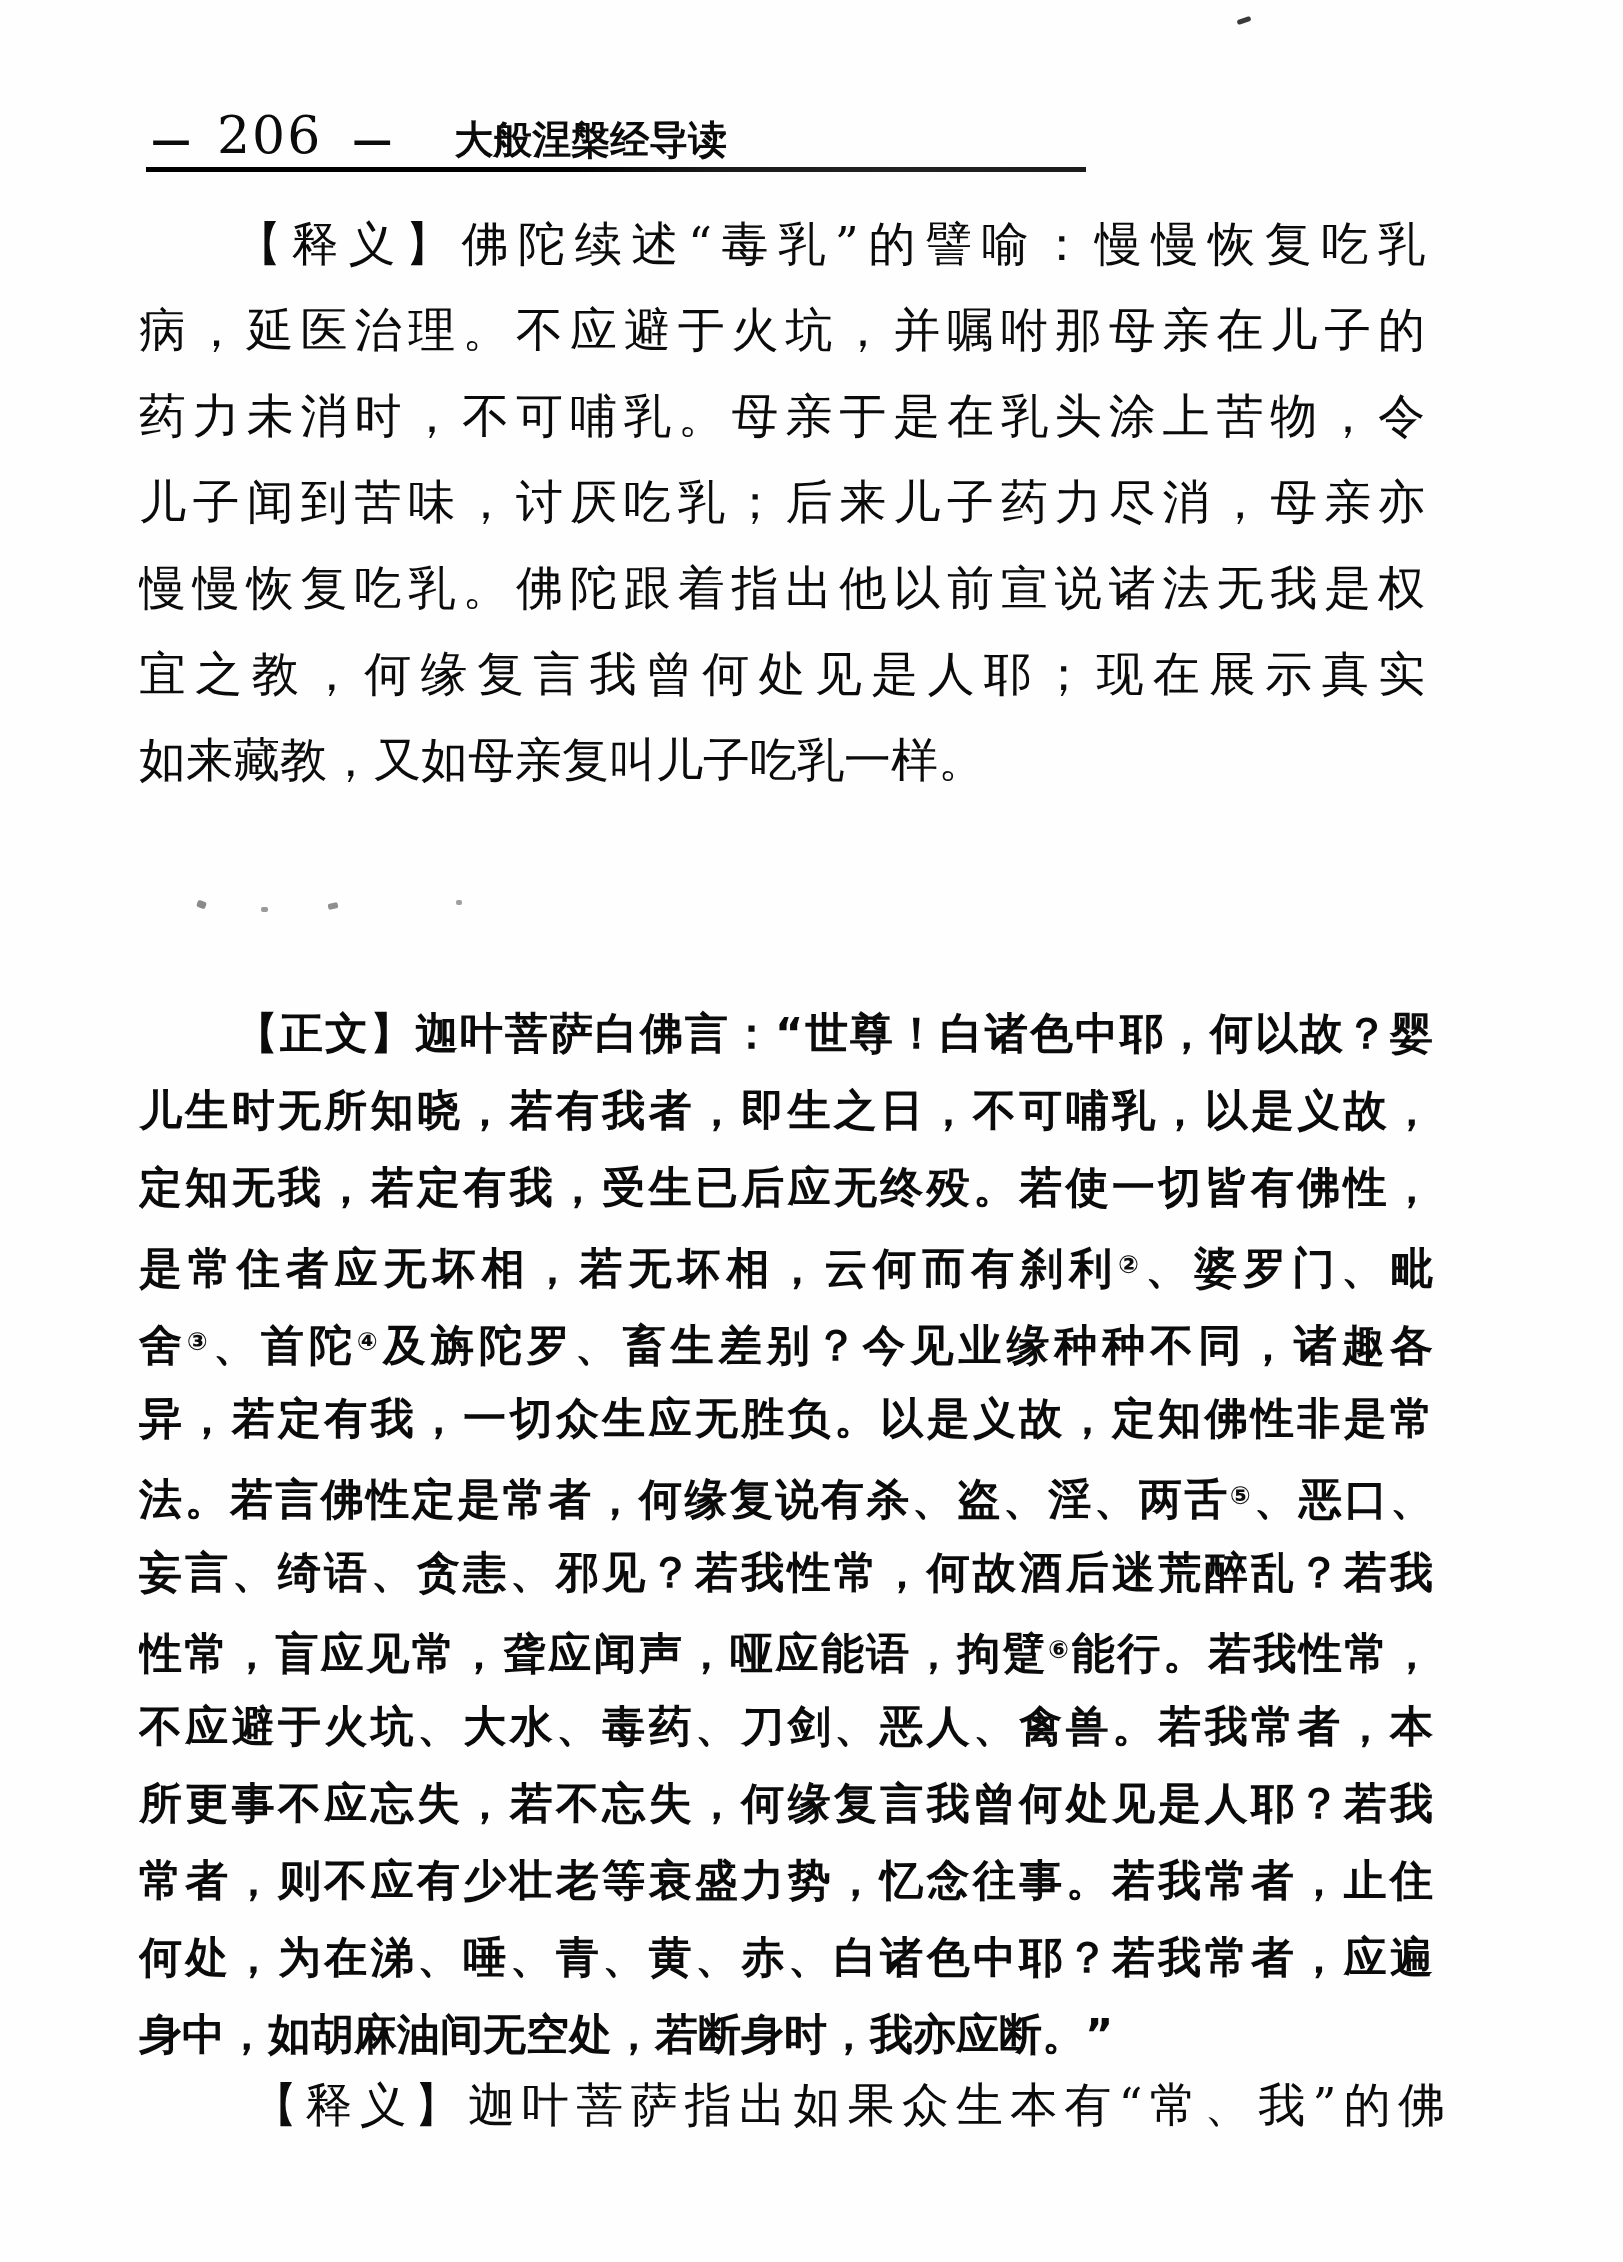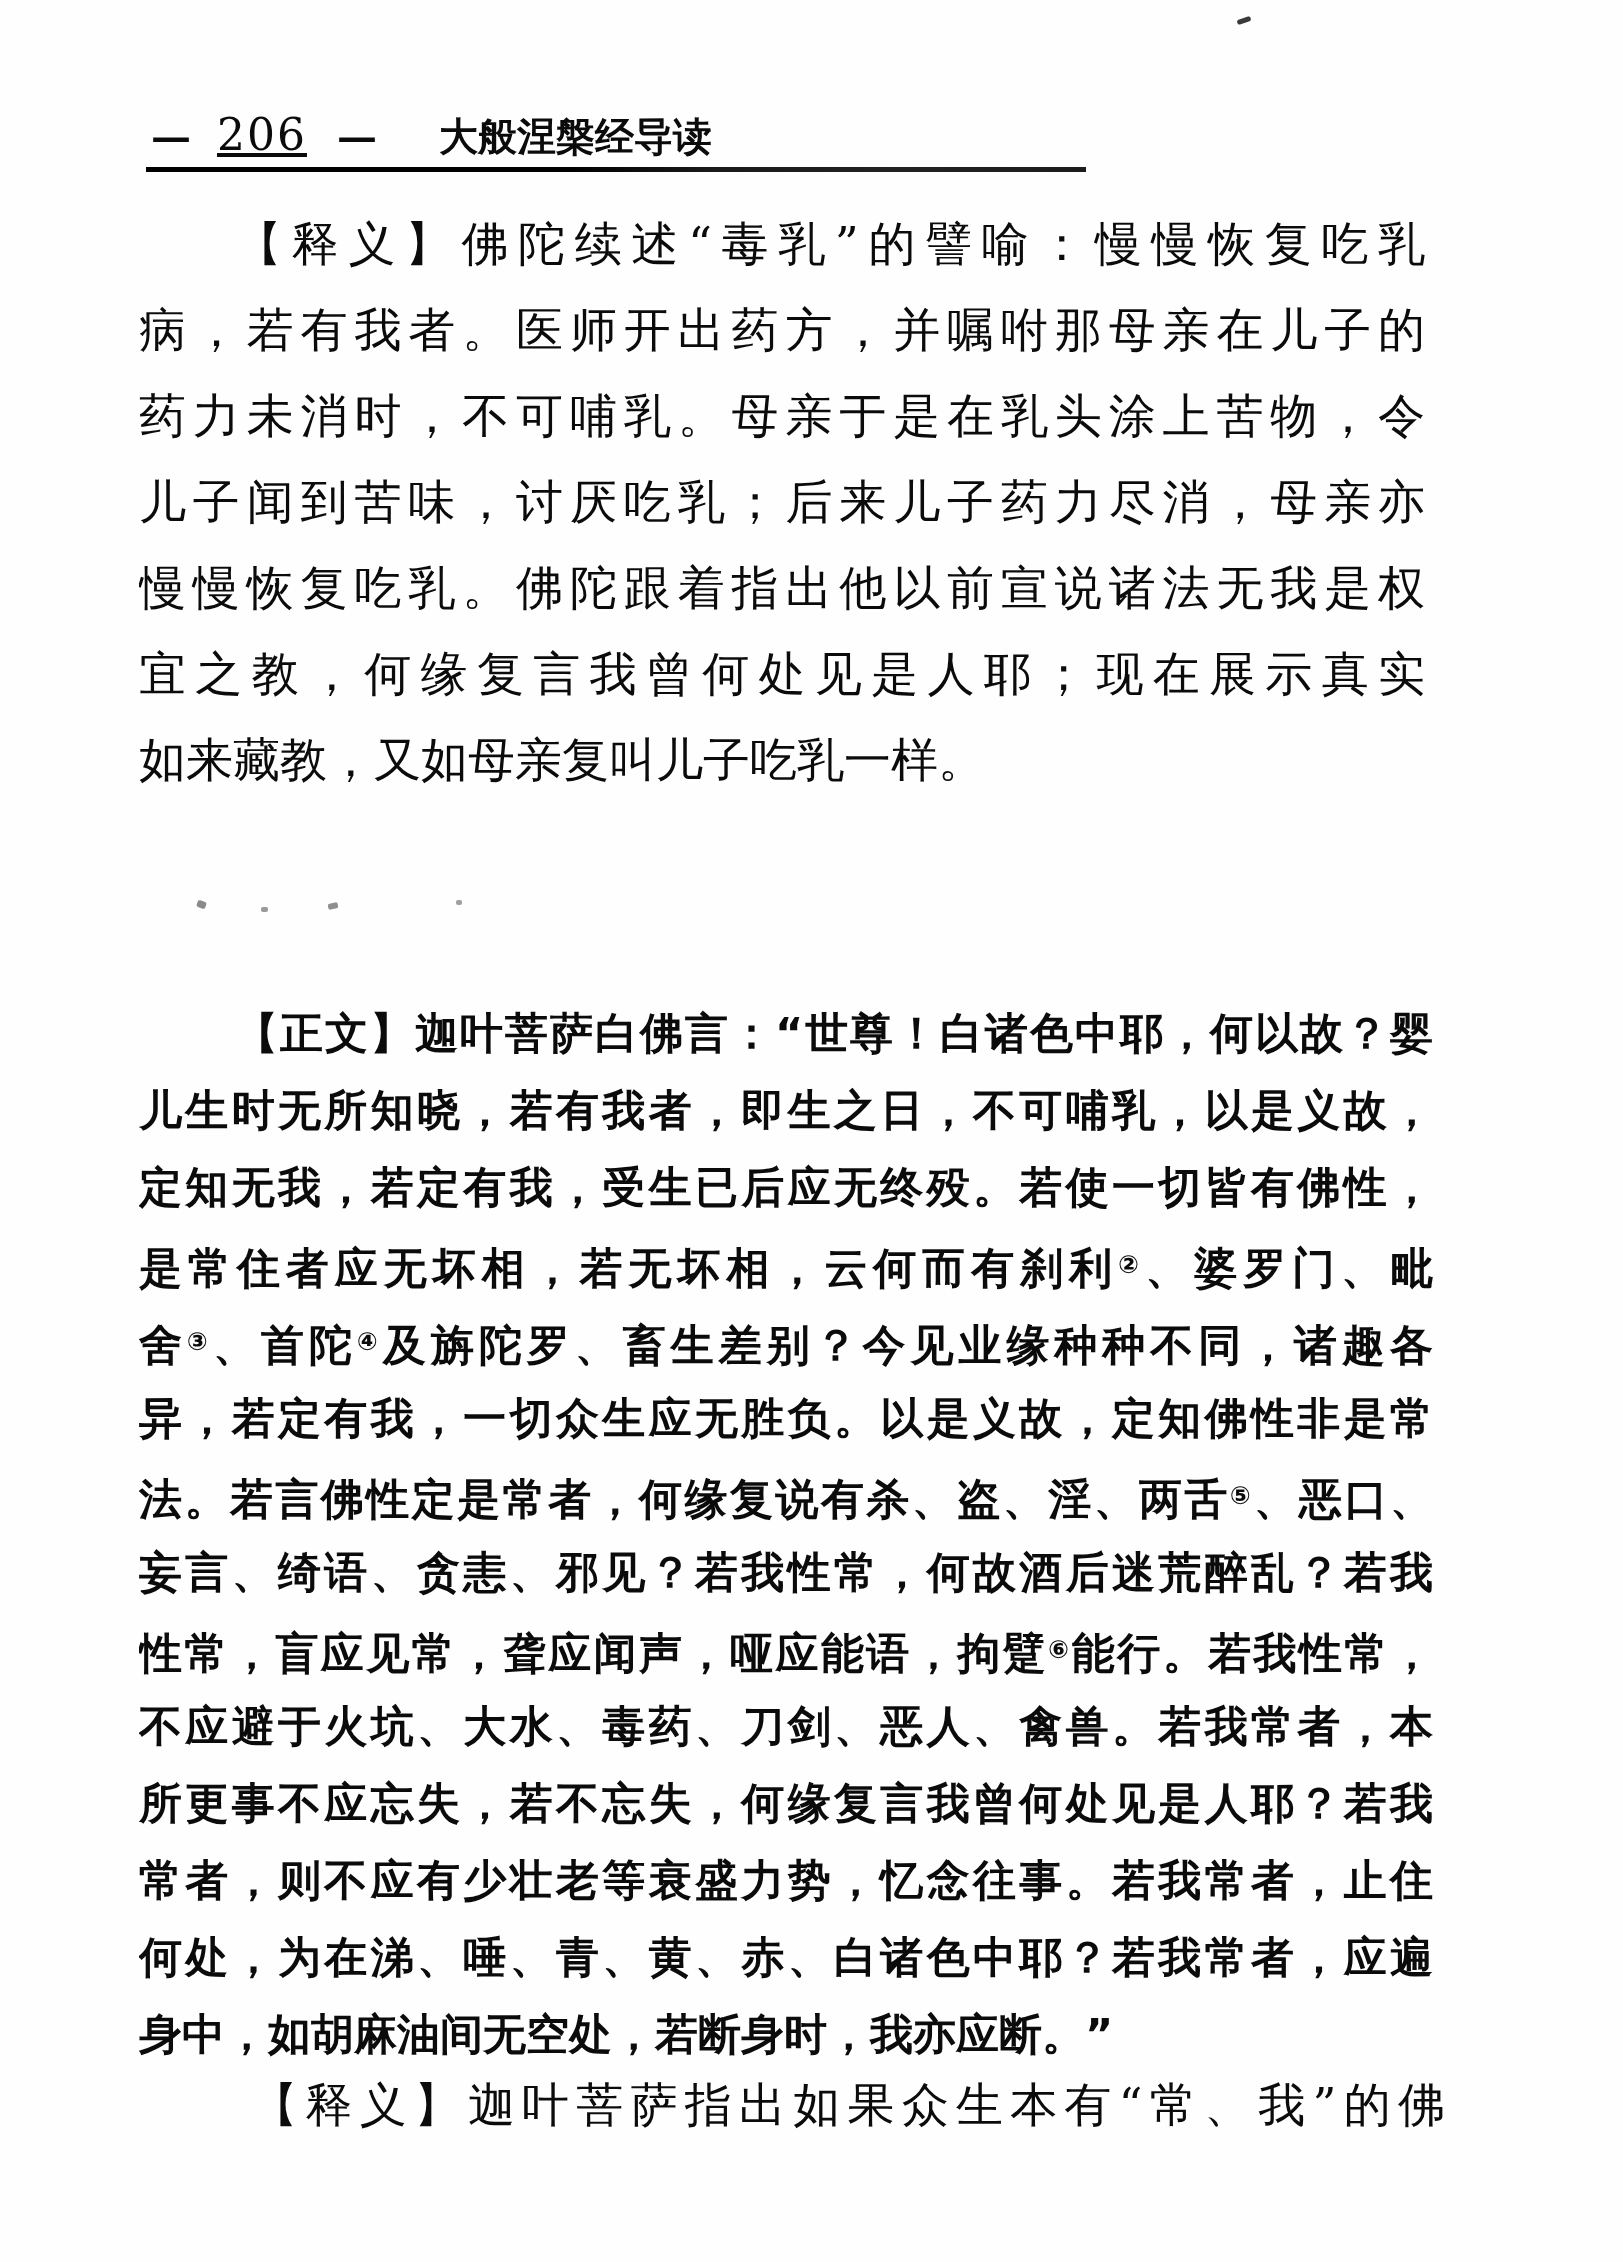--- a/index.html
+++ b/index.html
@@ -31,24 +31,23 @@
     white-space: nowrap;
   }
   .header .dash {
     font-size: 40px;
     font-weight: bold;
     line-height: 48px;
   }
   .header .dash.d1 { margin-right: 26px; }
   .header .dash.d2 { margin-left: 30px; }
   .header .page-num {
-    font-size: 44px;
+    font-size: 52px;
     line-height: 48px;
     letter-spacing: 2px;
-    text-decoration: underline;
   }
   .header .book-title {
     margin-left: 62px;
     font-size: 39px;
     line-height: 48px;
     font-weight: bold;
     letter-spacing: 0px;
     font-family: Liberation Serif, serif;
   }
   .header-rule {
@@ -124,21 +123,21 @@
   <div class="header">
     <span class="dash d1">—</span>
     <span class="page-num">206</span>
     <span class="dash d2">—</span>
     <span class="book-title">大般涅槃经导读</span>
   </div>
   <div class="header-rule"></div>
 
   <div class="para p1 commentary">
     <div class="line indent2">【释义】佛陀续述“毒乳”的譬喻：慢慢恢复吃乳</div>
-    <div class="line">病，若有我者。医师开出药方，并嘱咐那母亲在儿子的</div>
+    <div class="line">病，延医治理。不应避于火坑，并嘱咐那母亲在儿子的</div>
     <div class="line">药力未消时，不可哺乳。母亲于是在乳头涂上苦物，令</div>
     <div class="line">儿子闻到苦味，讨厌吃乳；后来儿子药力尽消，母亲亦</div>
     <div class="line">慢慢恢复吃乳。佛陀跟着指出他以前宣说诸法无我是权</div>
     <div class="line">宜之教，何缘复言我曾何处见是人耶；现在展示真实</div>
     <div class="line short">如来藏教，又如母亲复叫儿子吃乳一样。</div>
   </div>
 
   <div class="para p2 scripture">
     <div class="line indent2">【正文】迦叶菩萨白佛言：“世尊！白诸色中耶，何以故？婴</div>
     <div class="line">儿生时无所知晓，若有我者，即生之日，不可哺乳，以是义故，</div>

